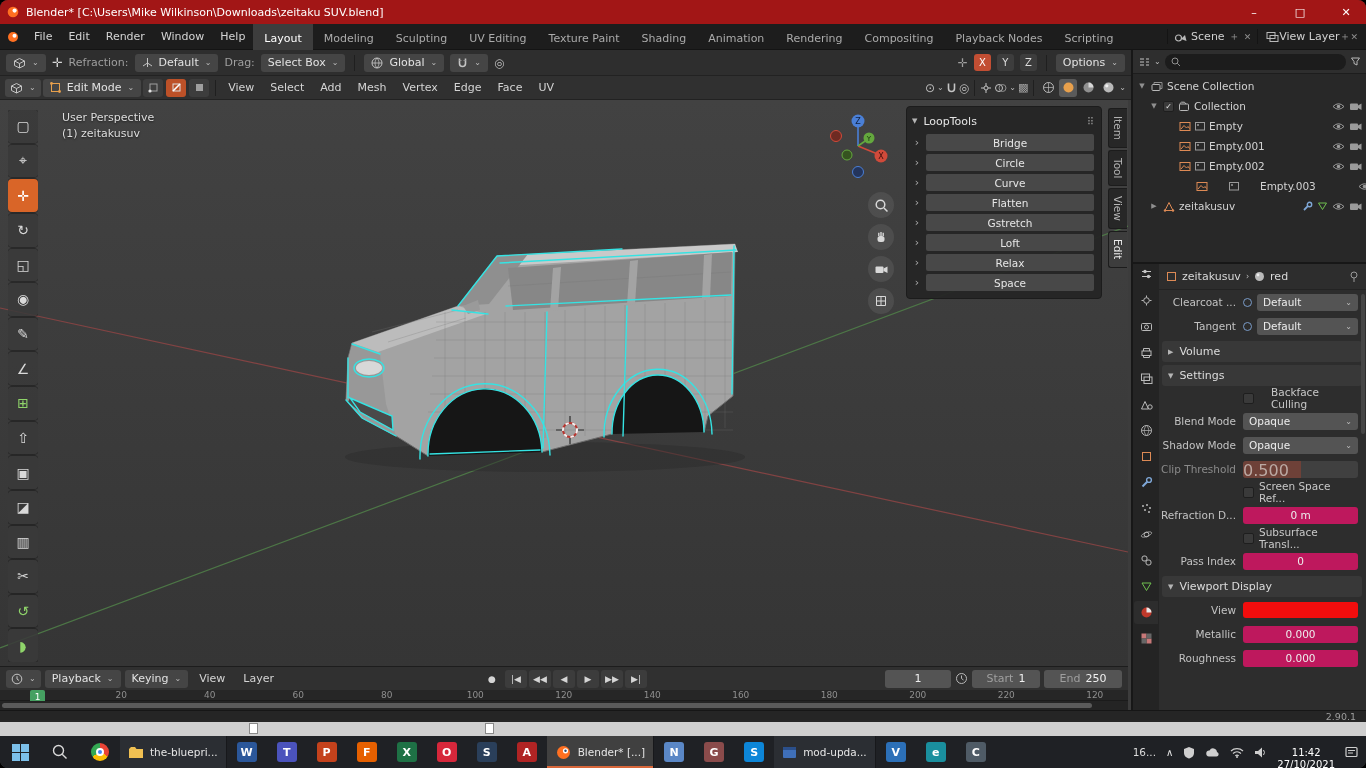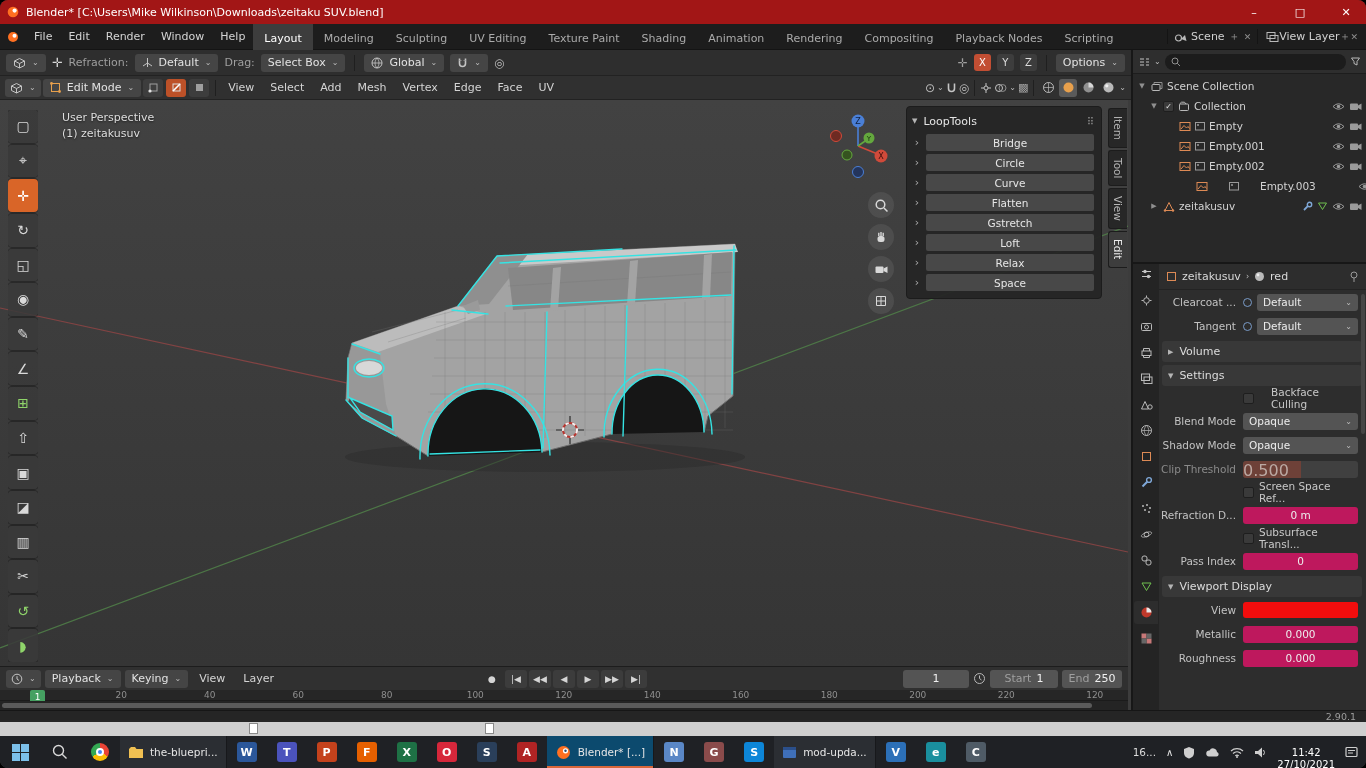--- a/index.html
+++ b/index.html
@@ -94,21 +94,21 @@
 .slider{position:relative;flex:1;height:17px;background:#404040;border-radius:3px;overflow:hidden;}
 .slider .fill{position:absolute;left:0;top:0;bottom:0;width:50%;background:#6e4138;}
 .slider .val{position:relative;width:100%;text-align:right;color:#bba9a3;font-size:16px;}
 #pscroll{position:absolute;right:1px;top:30px;width:4px;height:140px;background:#454545;border-radius:2px;}
 
 #strip{left:0;top:722px;width:1366px;height:14px;background:#cfcfcf;display:flex;align-items:center;}
 .stripdoc{width:9px;height:11px;background:#fff;border:1px solid #8a8a8a;position:absolute;top:1px;}
 #taskbar{left:0;top:736px;width:1366px;height:32px;background:#1f2125;display:flex;align-items:stretch;}
 .tkbtn{width:40px;display:flex;align-items:center;justify-content:center;flex:none;}
 .tkwin{display:flex;align-items:center;gap:6px;padding:0 8px;max-width:120px;color:#e6e6e6;font-size:10.5px;background:#2b2e33;border-right:1px solid #17181b;flex:none;}
-.tkwin.active{background:#0c4a6e;box-shadow:inset 0 -2px 0 #d8673a;}
+.tkwin.active{background:#404040;box-shadow:inset 0 -2px 0 #d8673a;}
 .tkwin .lbl{overflow:hidden;text-overflow:ellipsis;white-space:nowrap;}
 .appic{width:20px;height:20px;border-radius:3px;display:flex;align-items:center;justify-content:center;color:#fff;font-size:11px;font-weight:bold;flex:none;}
 .chrome-ic{width:18px;height:18px;border-radius:50%;background:conic-gradient(#ea4335 0 33%,#fbbc05 0 66%,#34a853 0 100%);display:flex;align-items:center;justify-content:center;}
 .chrome-core{width:8px;height:8px;border-radius:50%;background:#4285f4;border:2px solid #fff;}
 #tray{margin-left:auto;display:flex;align-items:center;gap:10px;padding:0 8px;color:#e3e3e3;}
 #clock{display:flex;flex-direction:column;align-items:center;justify-content:center;font-size:10px;line-height:12px;color:#fff;margin-top:13px;}
 .startsq{display:grid;grid-template-columns:8px 8px;grid-template-rows:8px 8px;gap:1px;}
 .startsq span{background:#7cc0ea;}
 </style>
 </head>
@@ -614,21 +614,21 @@
     <span class="tb-ic">
       <svg width="13" height="13">
           <circle cx="6.5" cy="6.5" r="5" fill="none" stroke="#b9b9b9"></circle>
           <path d="M6.5 3.5 V6.5 L8.5 8" stroke="#b9b9b9" fill="none"></path>
         </svg>
     </span>
     <span class="tfield" style="width:68px;">
       <span class="dimlbl">Start</span>
       <span>1</span>
     </span>
-    <span class="tfield" style="width:60px;">
+    <span class="tfield" style="width:78px;">
       <span class="dimlbl">End</span>
       <span>250</span>
     </span>
   </div>
   <div id="ruler" class="abs">
     <span class="lead"></span>
 
       <span class="tick"><span>20</span></span>
       <span class="tick"><span>40</span></span>
       <span class="tick"><span>60</span></span>

